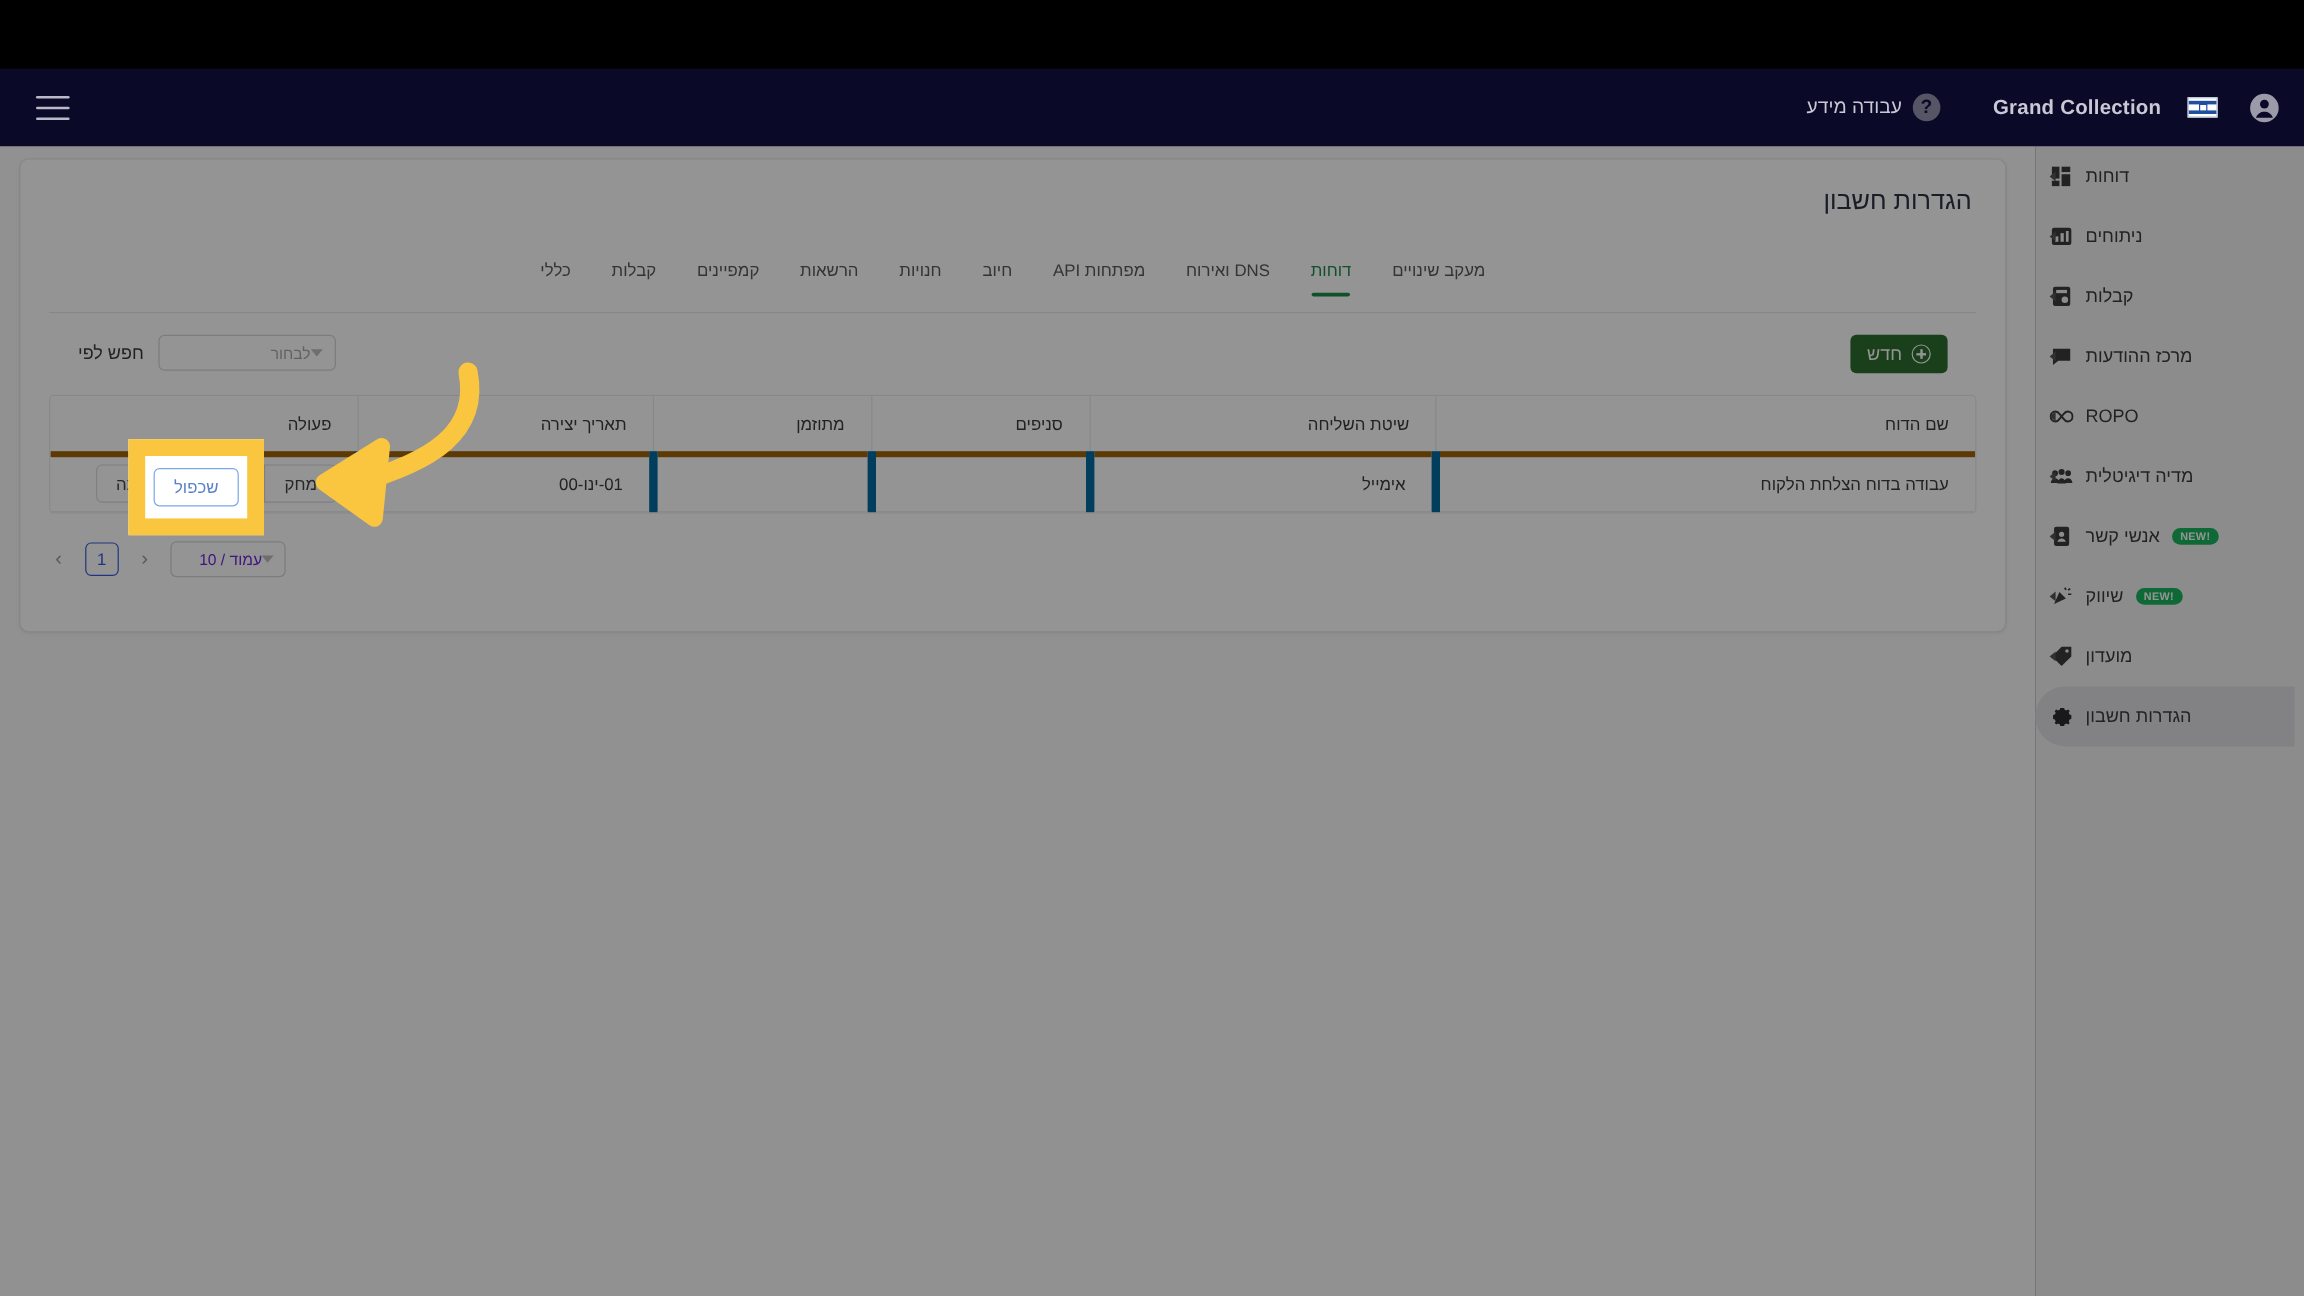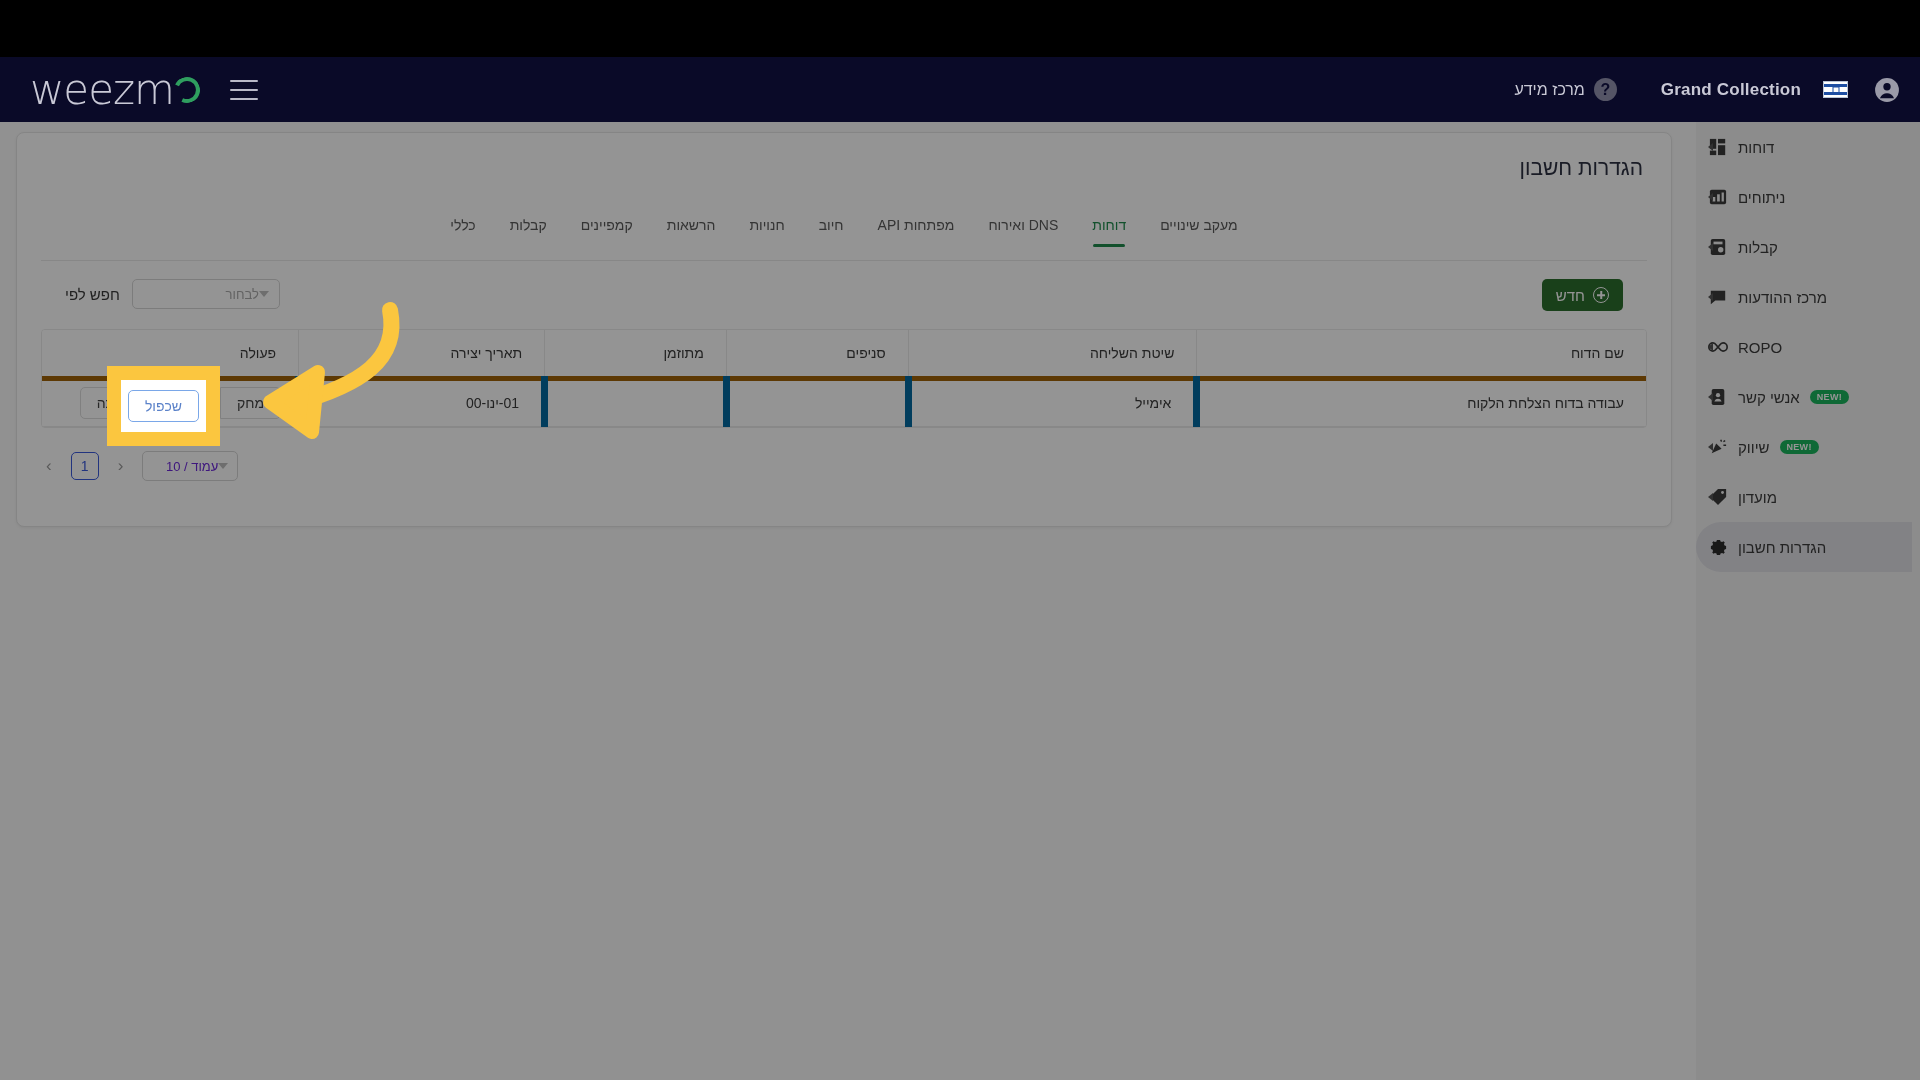--- a/index.html
+++ b/index.html
@@ -206,33 +206,29 @@
         <circle cx="12" cy="12" r="11" fill="#9a9aa8"></circle>
         <circle cx="12" cy="9" r="3.4" fill="#0a0a28"></circle>
         <path d="M5.5 19.5c1.2-3.1 3.7-4.6 6.5-4.6s5.3 1.5 6.5 4.6z" fill="#0a0a28"></path>
       </svg>
       <div class="flag">
           <span></span>
         </div>
       <div class="brand-name">Grand Collection</div>
       <div class="help-wrap">
         <div class="help-circle">?</div>
-        <div class="help-text">מרכז מידע</div>
+        <div class="help-text">עבודה מידע</div>
       </div>
     </div>
     <div class="topbar-right">
       <div class="hamburger">
           <i></i>
           <i></i>
           <i></i>
         </div>
-      <div class="logo-text">
-        <span>weezm</span>
-        <span class="logo-o"></span>
-      </div>
     </div>
   </div>
 
   <div class="content-area">
     <div class="card">
 
       <div class="page-title">הגדרות חשבון</div>
 
       <div class="tabs">
         <div class="tab">מעקב שינויים</div>
@@ -358,20 +354,32 @@
     <div class="menu-item">
       <span class="menu-caret"></span>
       <span class="menu-label">ROPO</span>
       <span class="menu-icon">
         <svg viewBox="0 0 24 14" width="20" height="14">
             <path d="M6 2a5 5 0 100 10c3 0 4-3 6-5s3-5 6-5a5 5 0 110 10c-3 0-4-3-6-5s-3-5-6-5z" fill="none" stroke="#3b3b3b" stroke-width="2"></path>
           </svg>
       </span>
     </div>
 
+    <div class="menu-item">
+      <span class="menu-caret"></span>
+      <span class="menu-label">מדיה דיגיטלית</span>
+      <span class="menu-icon">
+        <svg viewBox="0 0 22 16" width="20" height="16">
+            <circle cx="5" cy="5" r="2.6" fill="#3b3b3b"></circle>
+            <circle cx="11" cy="4" r="2.8" fill="#3b3b3b"></circle>
+            <circle cx="17" cy="5" r="2.6" fill="#3b3b3b"></circle>
+            <path d="M1 14c.6-3 2.2-4.2 4-4.2s3.4 1.2 4 4.2zM7 14.5c.7-3.4 2.4-4.8 4-4.8s3.3 1.4 4 4.8zM13 14c.6-3 2.2-4.2 4-4.2s3.4 1.2 4 4.2z" fill="#3b3b3b"></path>
+          </svg>
+      </span>
+    </div>
 
     <div class="menu-item">
       <span class="menu-caret"></span>
       <span class="badge-new">NEW!</span>
       <span class="menu-label">אנשי קשר</span>
       <span class="menu-icon">
         <svg viewBox="0 0 20 20" width="18" height="18">
             <rect x="3" y="1" width="14" height="18" rx="2" fill="#3b3b3b"></rect>
             <circle cx="10" cy="8" r="2.4" fill="#f2f2f2"></circle>
             <path d="M6 15c.8-2.2 2.3-3 4-3s3.2.8 4 3z" fill="#f2f2f2"></path>

